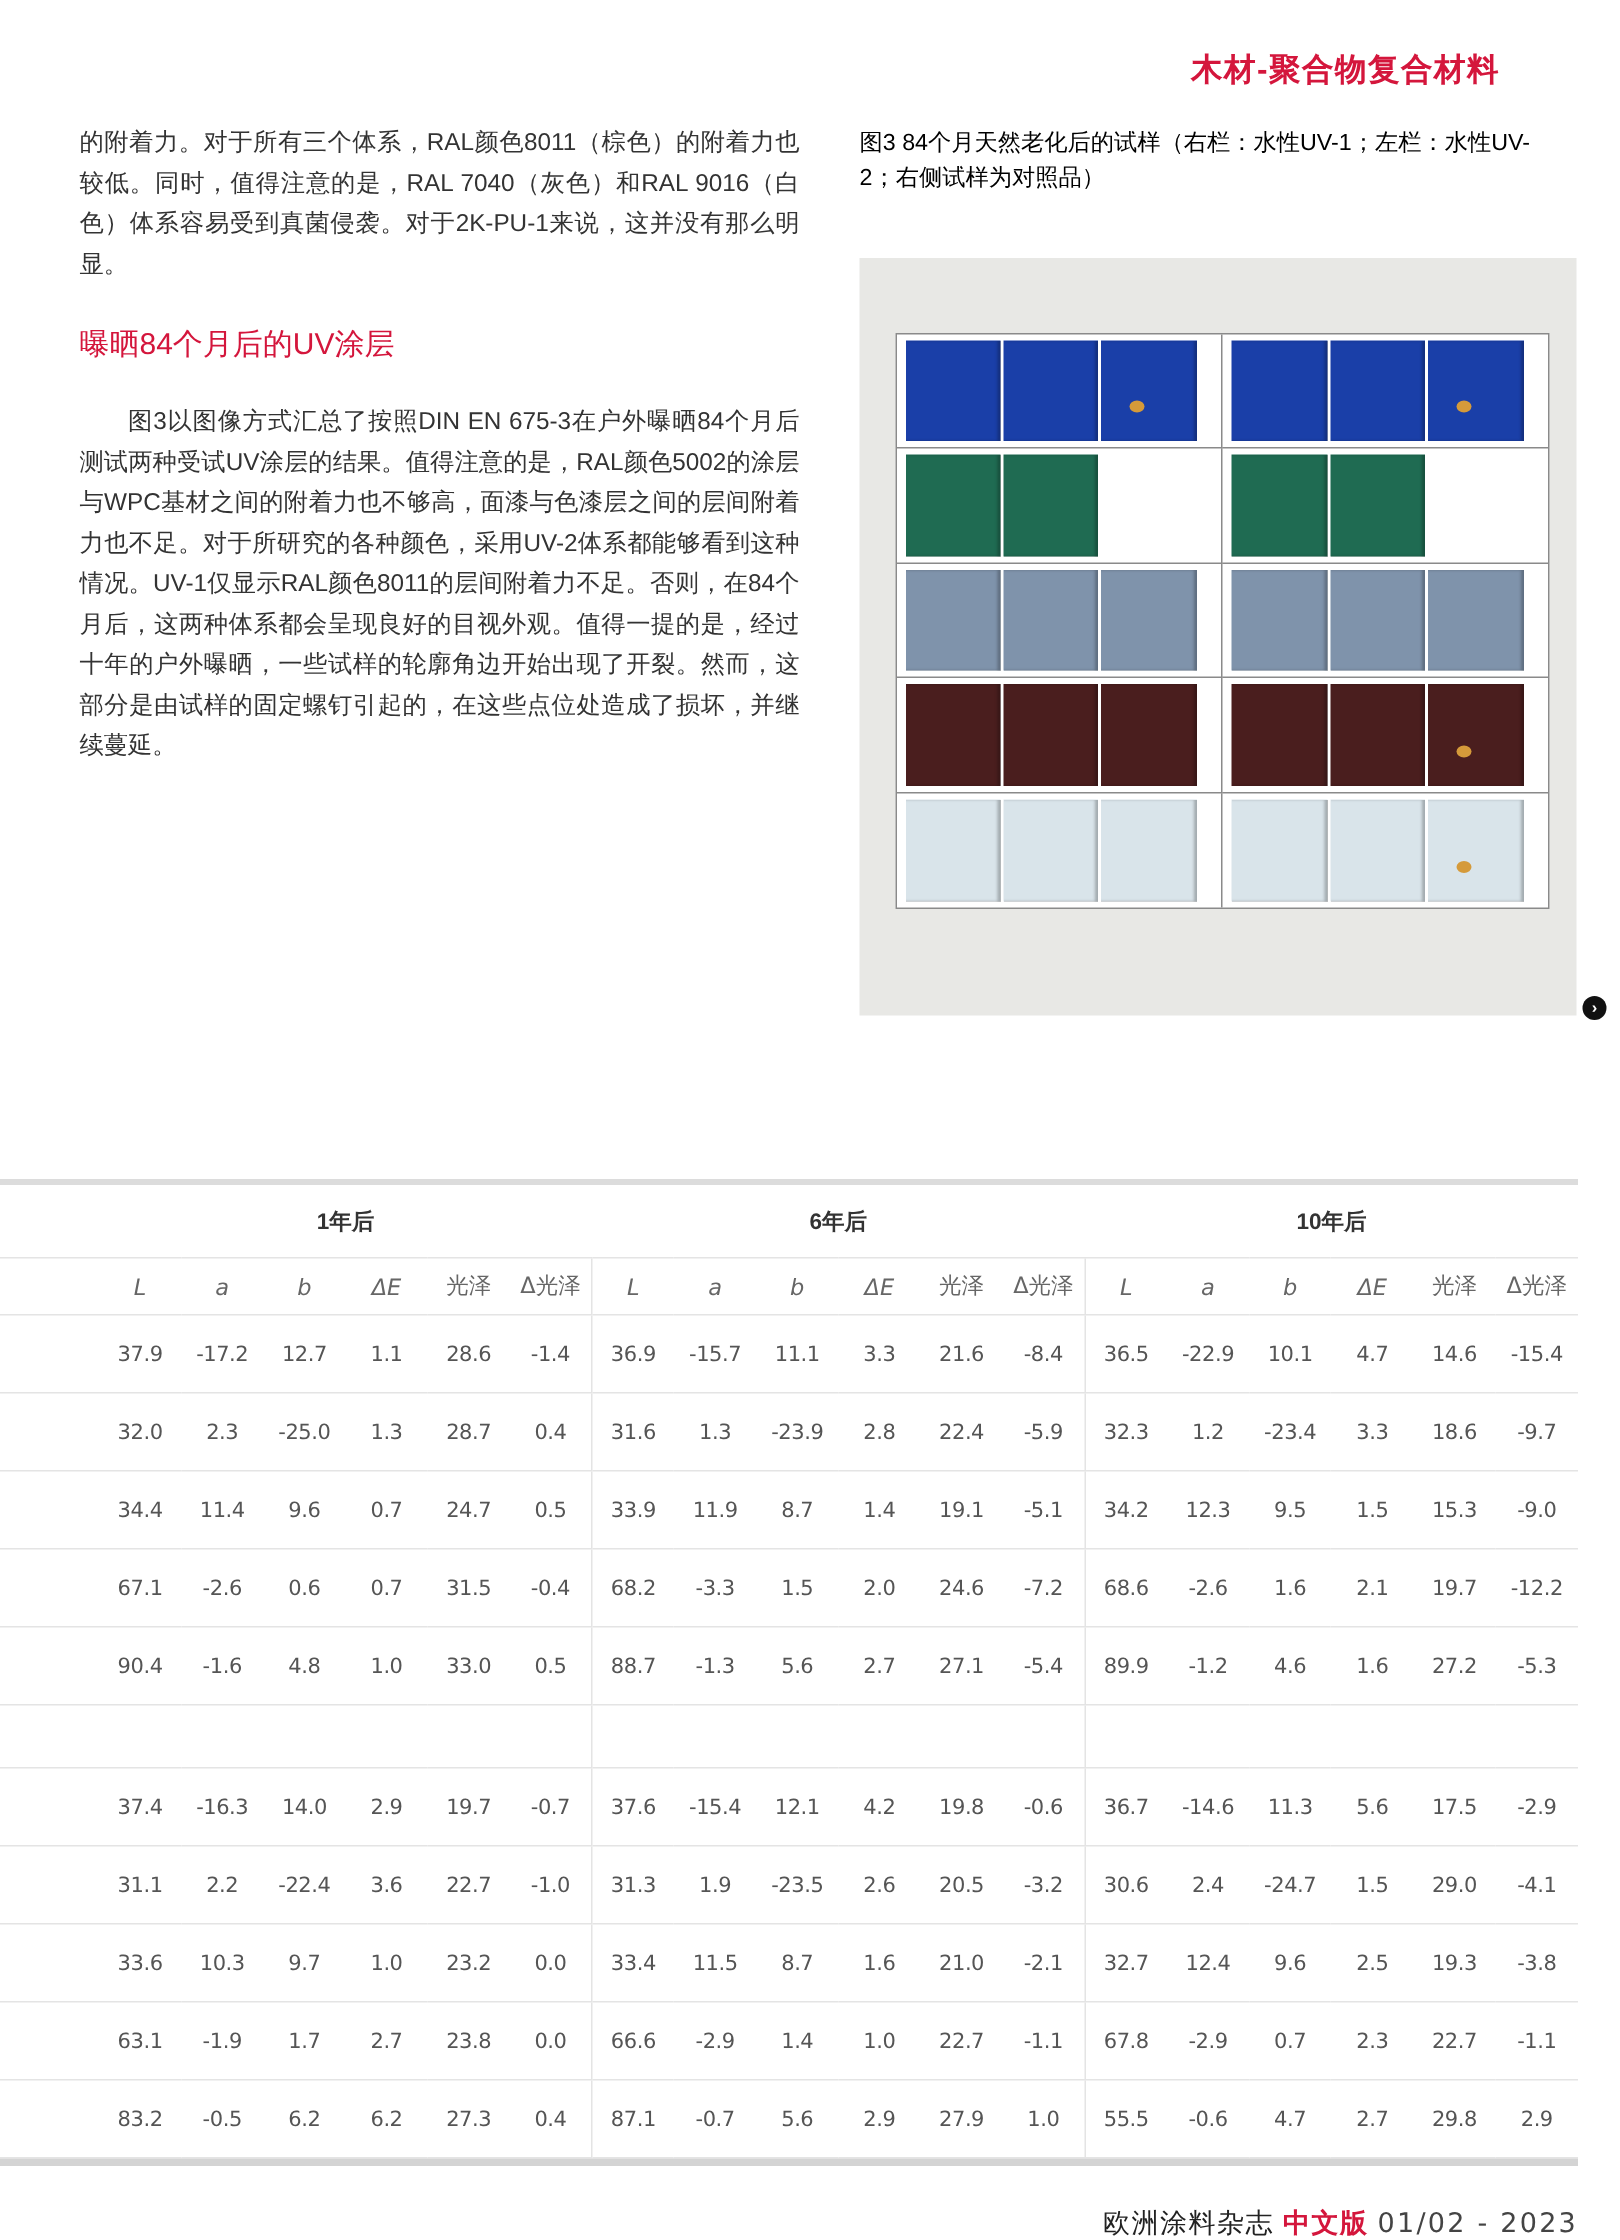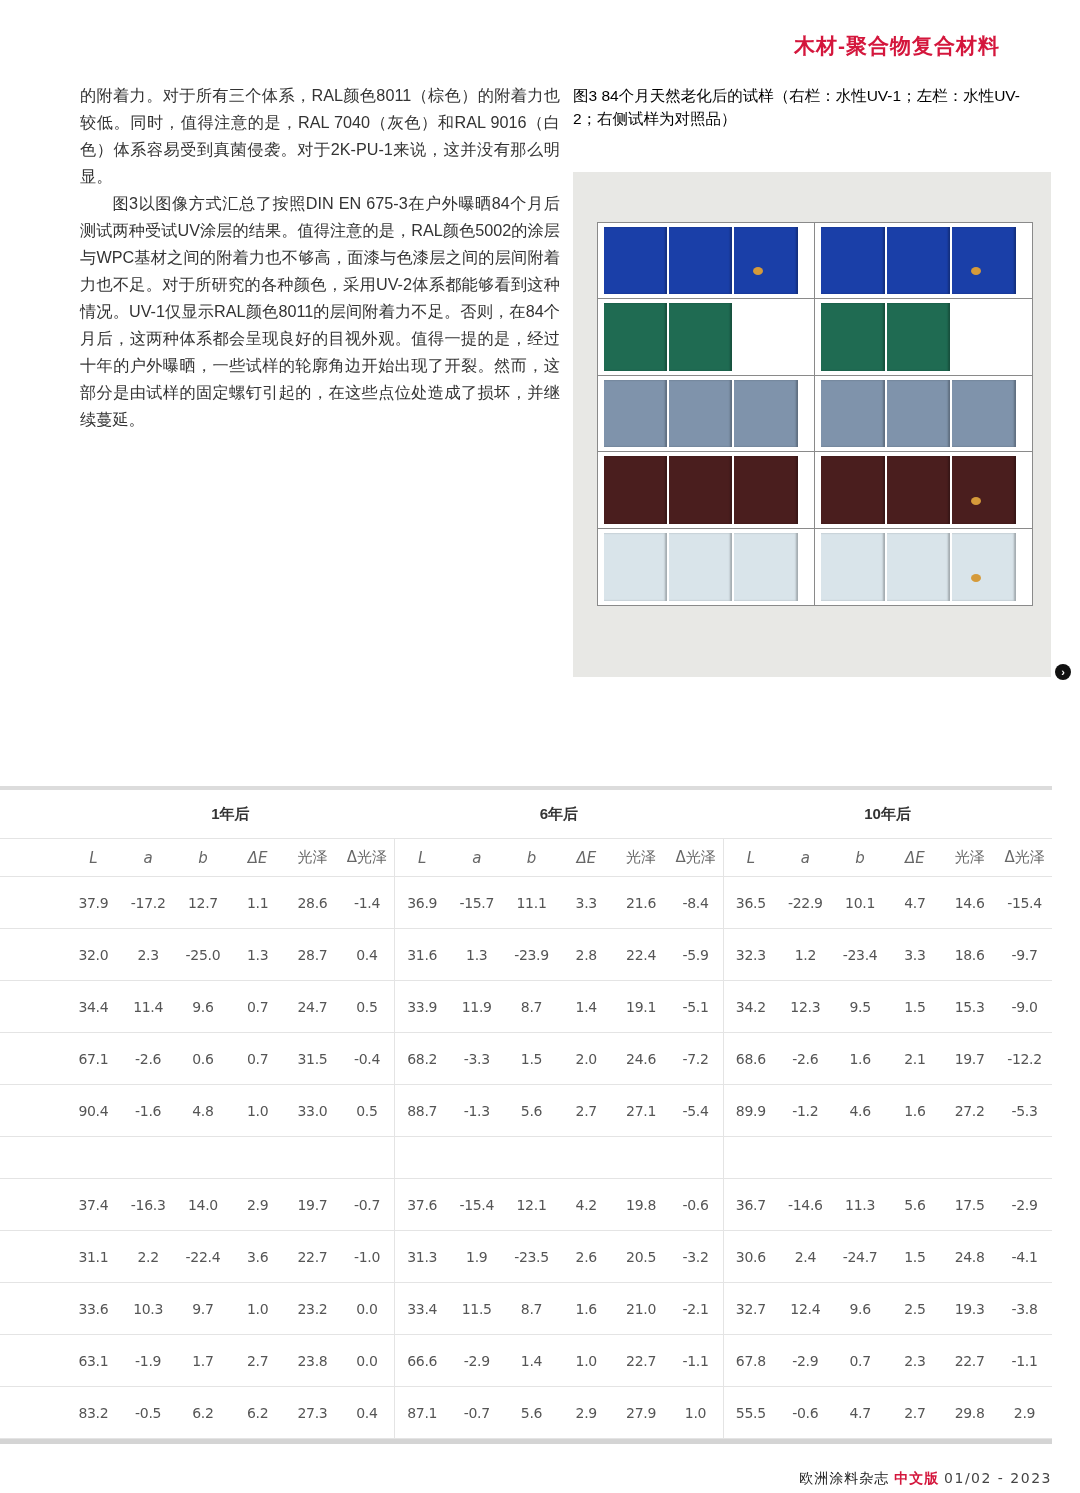--- a/index.html
+++ b/index.html
@@ -1,20 +1,20 @@
 <!DOCTYPE html>
 <html><head>
 <meta charset="utf-8">
 <style>
   html, body { margin:0; padding:0; background:#ffffff; }
   body { width:1080px; height:1493px; position:relative; overflow:hidden;
          font-family:"Liberation Sans", "DejaVu Sans", sans-serif; color:#2a2a2a; }
   .section-title { position:absolute; right:80px; top:4px; font-size:21px; font-weight:bold;
          color:#d4163c; letter-spacing:1px;margin-top:28px; }
-  .left-col { position:absolute; left:80px; top:82px; width:480px; }
+  .left-col { position:absolute; left:53px; top:82px; width:480px; }
   .para { font-size:16.2px; line-height:27px; margin:0; text-align:justify; color:#333; }
   .para.indent { text-indent:2em; }
   .subhead { font-size:20px; color:#d4163c; margin:26px 0 24px 0; line-height:28px; }
   .fig-caption { position:absolute; left:573px; top:84px; width:470px; font-size:15.5px;
          line-height:23px; color:#000000; }
   .fig-box { position:absolute; left:573px; top:172px; width:478px; height:505px; background:#e8e8e5; }
   .fig-grid { position:absolute; left:24px; top:50px; width:434px; height:382px; background:#fff;
          border:1px solid #8a8a8a; display:grid; grid-template-columns:1fr 1fr; grid-template-rows:repeat(5,1fr); }
   .fig-cell { border-right:1px solid #8a8a8a; border-bottom:1px solid #8a8a8a; position:relative; padding:4px 6px; box-sizing:border-box; display:flex; gap:2px; }
   .fig-cell:nth-child(2n) { border-right:none; }
@@ -29,31 +29,32 @@
   table { border-collapse:collapse; width:1052px; table-layout:fixed; }
   td, th { font-family:"DejaVu Sans", sans-serif; font-weight:normal; color:#555; text-align:center;
            font-size:14px; border-bottom:1px solid #e4e4e4; padding:0; }
   th.group { height:48px; font-family:"Liberation Sans", sans-serif; font-weight:bold; color:#333; font-size:15px; }
   tr.colhead td { height:37px; font-style:italic; color:#666; font-size:15px; }
   tr.colhead td.cn { font-style:normal; }
   tr.row td { height:51px; letter-spacing:-0.3px; }
   tr.spacer td { height:41px; }
   td.sep, th.sep { border-left:1px solid #e4e4e4; }
   td.label { width:66px; }
-  .footer { position:absolute; right:28px; top:1470px; font-size:14px; color:#222; letter-spacing:1px; }
+  .footer { position:absolute; right:28px; top:1470px; font-size:18px; color:#222; letter-spacing:1px; }
   .footer .red { color:#d4163c; font-weight:bold; }
   .footer .issue { font-family:"DejaVu Sans", sans-serif; color:#444; font-weight:normal; letter-spacing:1.5px; }
 </style>
 </head>
 <body>
 
 <div class="section-title">木材-聚合物复合材料</div>
 
 <div class="left-col">
   <p class="para">的附着力。对于所有三个体系，RAL颜色8011（棕色）的附着力也较低。同时，值得注意的是，RAL 7040（灰色）和RAL 9016（白色）体系容易受到真菌侵袭。对于2K-PU-1来说，这并没有那么明显。</p>
+  <h2 class="subhead" style="font-weight:normal;">曝晒84个月后的UV涂层</h2>
   <p class="para indent">图3以图像方式汇总了按照DIN EN 675-3在户外曝晒84个月后测试两种受试UV涂层的结果。值得注意的是，RAL颜色5002的涂层与WPC基材之间的附着力也不够高，面漆与色漆层之间的层间附着力也不足。对于所研究的各种颜色，采用UV-2体系都能够看到这种情况。UV-1仅显示RAL颜色8011的层间附着力不足。否则，在84个月后，这两种体系都会呈现良好的目视外观。值得一提的是，经过十年的户外曝晒，一些试样的轮廓角边开始出现了开裂。然而，这部分是由试样的固定螺钉引起的，在这些点位处造成了损坏，并继续蔓延。</p>
 </div>
 
 <div class="fig-caption">图3 84个月天然老化后的试样（右栏：水性UV-1；左栏：水性UV-2；右侧试样为对照品）</div>
 
 <div class="fig-box">
   <div class="fig-grid" id="fig-grid">
       <div class="fig-cell">
         <div class="panel" style="background: rgb(26, 63, 168);"></div>
         <div class="panel" style="background: rgb(26, 63, 168);"></div>
@@ -305,21 +306,21 @@
           <td class="sep">31.3</td>
           <td>1.9</td>
           <td>-23.5</td>
           <td>2.6</td>
           <td>20.5</td>
           <td>-3.2</td>
           <td class="sep">30.6</td>
           <td>2.4</td>
           <td>-24.7</td>
           <td>1.5</td>
-          <td>24.8</td>
+          <td>29.0</td>
           <td>-4.1</td>
         </tr>
         <tr class="row">
           <td class="label"></td>
           <td>33.6</td>
           <td>10.3</td>
           <td>9.7</td>
           <td>1.0</td>
           <td>23.2</td>
           <td>0.0</td>

